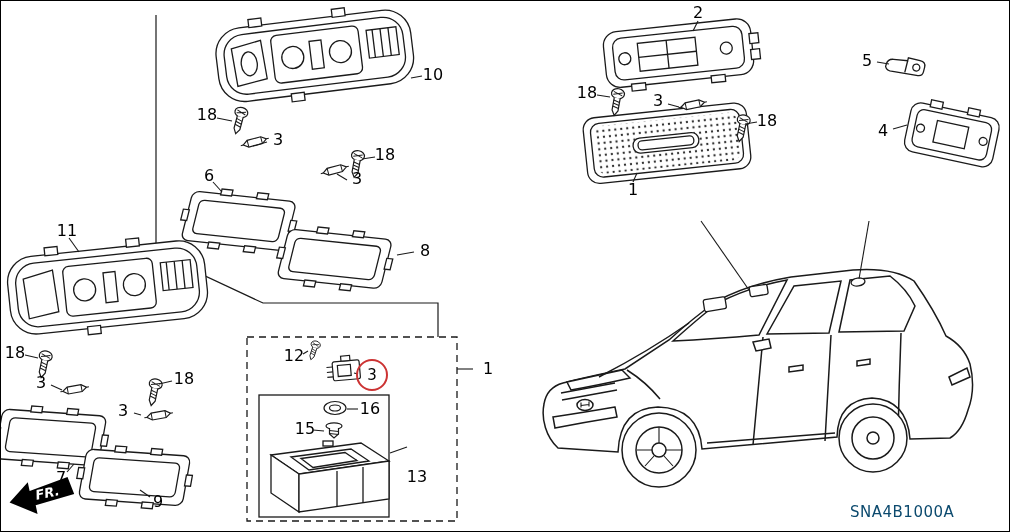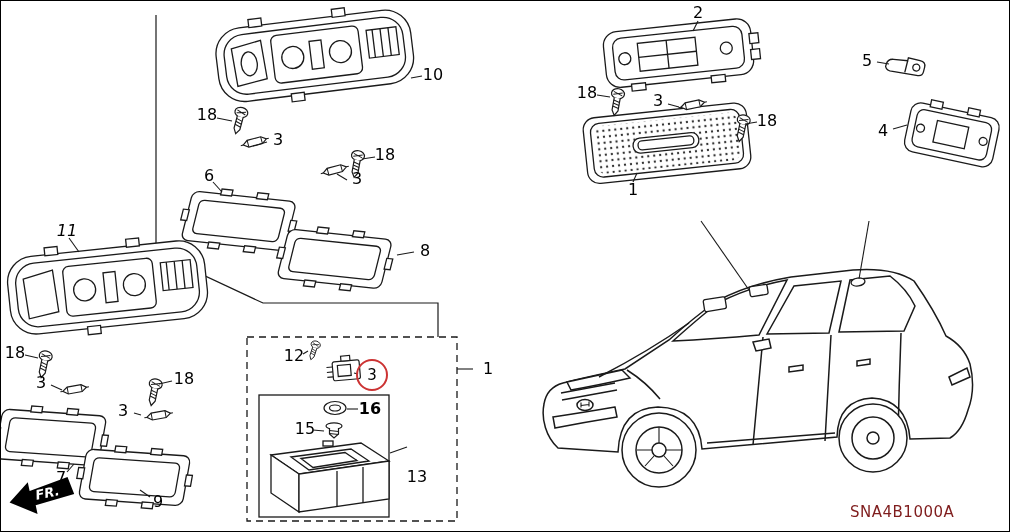--- a/index.html
+++ b/index.html
@@ -11,21 +11,21 @@
   .stage svg{position:absolute;left:0;top:0;}
   .callout{
     position:absolute;transform:translate(-50%,-50%);
     font-size:16px;color:#000;line-height:1;white-space:nowrap;
   }
   .callout.highlighted{
     width:28px;height:28px;border:2.5px solid #c33;border-radius:50%;
     display:flex;align-items:center;justify-content:center;font-size:15px;
   }
   .diagram-code{
-    position:absolute;left:849px;top:502px;font-size:15px;color:#7f1d1d;
+    position:absolute;left:849px;top:502px;font-size:15px;color:#0c4a6e;
     letter-spacing:0.5px;
   }
 </style>
 </head>
 <body>
 
 <div class="stage">
 
   <svg width="1010" height="532" viewBox="0 0 1010 532">
     <defs>
@@ -262,37 +262,37 @@
   </svg>
 
   <div style="position:absolute;left:0;top:0;width:1010px;height:532px;pointer-events:none;">
       <div class="callout" style="left: 432px; top: 74px;">10</div>
       <div class="callout" style="left: 206px; top: 114px;">18</div>
       <div class="callout" style="left: 277px; top: 139px;">3</div>
       <div class="callout" style="left: 384px; top: 154px;">18</div>
       <div class="callout" style="left: 356px; top: 178px;">3</div>
       <div class="callout" style="left: 208px; top: 175px;">6</div>
       <div class="callout" style="left: 424px; top: 250px;">8</div>
-      <div class="callout" style="left: 66px; top: 230px; font-style: italic;">11</div>
+      <div class="callout" style="left: 66px; top: 230px;">11</div>
       <div class="callout" style="left: 14px; top: 352px;">18</div>
       <div class="callout" style="left: 40px; top: 382px;">3</div>
       <div class="callout" style="left: 183px; top: 378px;">18</div>
       <div class="callout" style="left: 122px; top: 410px;">3</div>
       <div class="callout" style="left: 60px; top: 477px;">7</div>
       <div class="callout" style="left: 157px; top: 501px;">9</div>
       <div class="callout" style="left: 697px; top: 12px;">2</div>
       <div class="callout" style="left: 586px; top: 92px;">18</div>
       <div class="callout" style="left: 657px; top: 100px;">3</div>
       <div class="callout" style="left: 766px; top: 120px;">18</div>
       <div class="callout" style="left: 632px; top: 189px;">1</div>
       <div class="callout" style="left: 866px; top: 60px;">5</div>
       <div class="callout" style="left: 882px; top: 130px;">4</div>
       <div class="callout" style="left: 293px; top: 355px;">12</div>
       <div class="callout highlighted" style="left: 371px; top: 374px; border-color: rgb(204, 51, 51);">3</div>
       <div class="callout" style="left: 487px; top: 368px;">1</div>
-      <div class="callout" style="left: 369px; top: 408px; font-weight: bold;">16</div>
+      <div class="callout" style="left: 369px; top: 408px;">16</div>
       <div class="callout" style="left: 304px; top: 428px;">15</div>
       <div class="callout" style="left: 416px; top: 440px; margin-top: 36px;">13</div>
     </div>
 
   <div class="diagram-code">SNA4B1000A</div>
 
 </div>
 
 </body></html>

